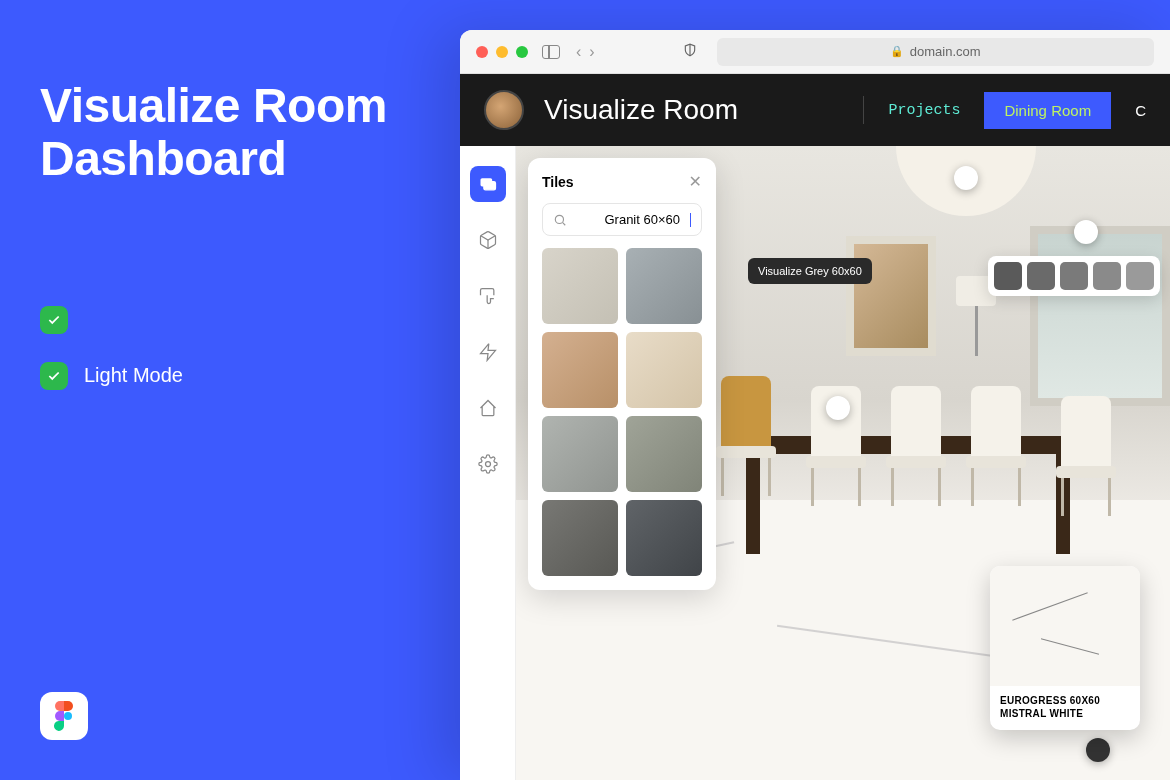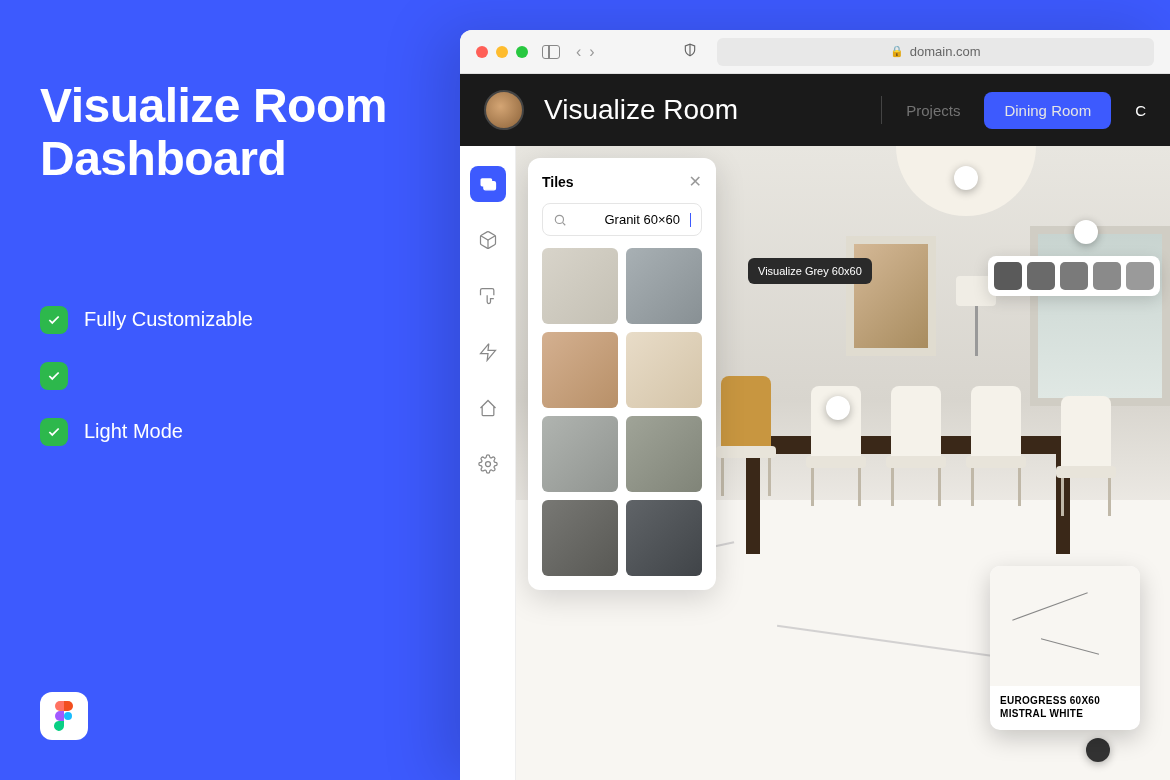--- a/index.html
+++ b/index.html
@@ -25,22 +25,22 @@
 .nav-arrows span { font-size: 16px; }
 .shield-icon { margin-left: 80px; color: #666; }
 .url-bar { flex: 1; margin-left: 12px; height: 28px; background: #e8e8e8; border-radius: 6px; display: flex; align-items: center; justify-content: center; color: #666; font-size: 13px; gap: 6px; }
 .lock-icon { font-size: 11px; }
 
 .app-header { height: 72px; background: #1a1a1a; display: flex; align-items: center; padding: 0 24px; }
 .avatar { width: 40px; height: 40px; border-radius: 50%; border: 2px solid #444; background: radial-gradient(circle at 40% 40%, #d4a574, #8b6239); margin-right: 20px; }
 .app-title { color: #fff; font-size: 28px; font-weight: 500; }
 .header-nav { margin-left: auto; display: flex; align-items: center; gap: 24px; }
 .nav-divider { width: 1px; height: 28px; background: #444; }
-.nav-link { color: #737373; font-size: 15px; }
-.nav-btn { background: #3D5AFE; color: #e5e5e5; padding: 10px 20px; border-radius: 8px; font-size: 15px; }
+.nav-link { color: #5eead4; font-size: 15px; font-family: Liberation Mono, monospace; }
+.nav-btn { background: #3D5AFE; color: #bef264; padding: 10px 20px; border-radius: 0; font-size: 15px; }
 .nav-cut { color: #fff; font-size: 15px; }
 
 .app-body { position: relative; height: 634px; background: #fff; display: flex; }
 .sidebar { width: 56px; background: #fff; border-right: 1px solid #eee; padding: 20px 0; display: flex; flex-direction: column; align-items: center; gap: 20px; }
 .sidebar-icon { width: 36px; height: 36px; display: flex; align-items: center; justify-content: center; border-radius: 8px; color: #888; cursor: pointer; }
 .sidebar-icon.active { background: #3D5AFE; color: #fff; }
 .sidebar-icon svg { width: 20px; height: 20px; }
 
 .main-view { flex: 1; position: relative; background: linear-gradient(180deg, #e8e6e0 0%, #d8d5ce 40%, #f0ede8 60%, #fff 100%); overflow: hidden; }
 .room-scene { position: absolute; inset: 0; }
@@ -106,28 +106,20 @@
     <span>Visualize Room</span><br>
     <span>Dashboard</span>
   </div>
   <div class="promo-features">
     <div class="promo-feature">
       <span class="check-badge">
           <svg viewBox="0 0 24 24" fill="none" stroke="#fff" stroke-width="3">
             <polyline points="20 6 9 17 4 12"></polyline>
           </svg>
         </span>
-      <span class="feature-text">Fully Customizable</span>
-    </div>
-    <div class="promo-feature">
-      <span class="check-badge">
-          <svg viewBox="0 0 24 24" fill="none" stroke="#fff" stroke-width="3">
-            <polyline points="20 6 9 17 4 12"></polyline>
-          </svg>
-        </span>
     </div>
     <div class="promo-feature">
       <span class="check-badge">
           <svg viewBox="0 0 24 24" fill="none" stroke="#fff" stroke-width="3">
             <polyline points="20 6 9 17 4 12"></polyline>
           </svg>
         </span>
       <span class="feature-text">Light Mode</span>
     </div>
   </div>

